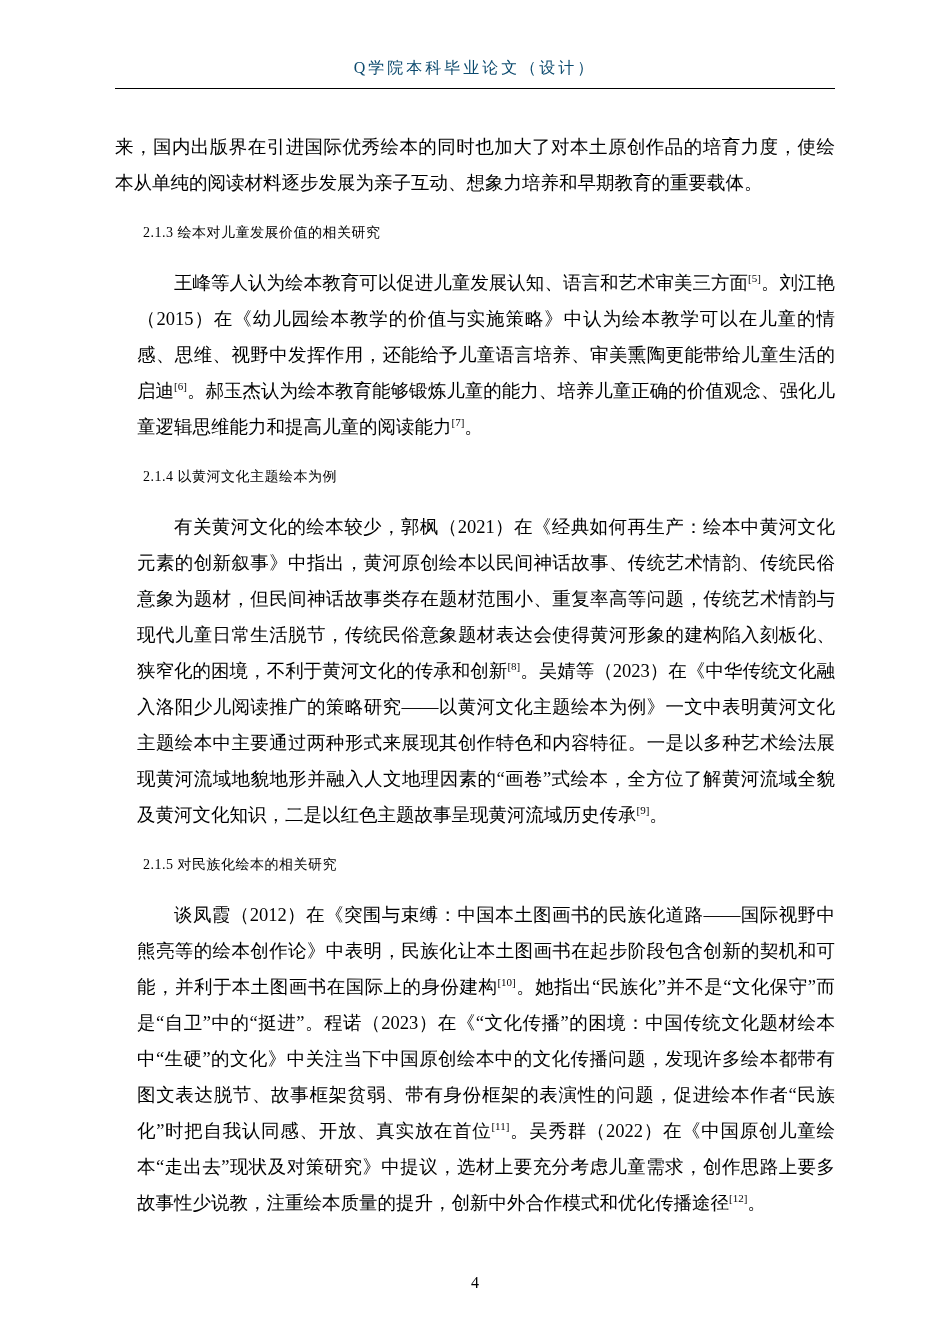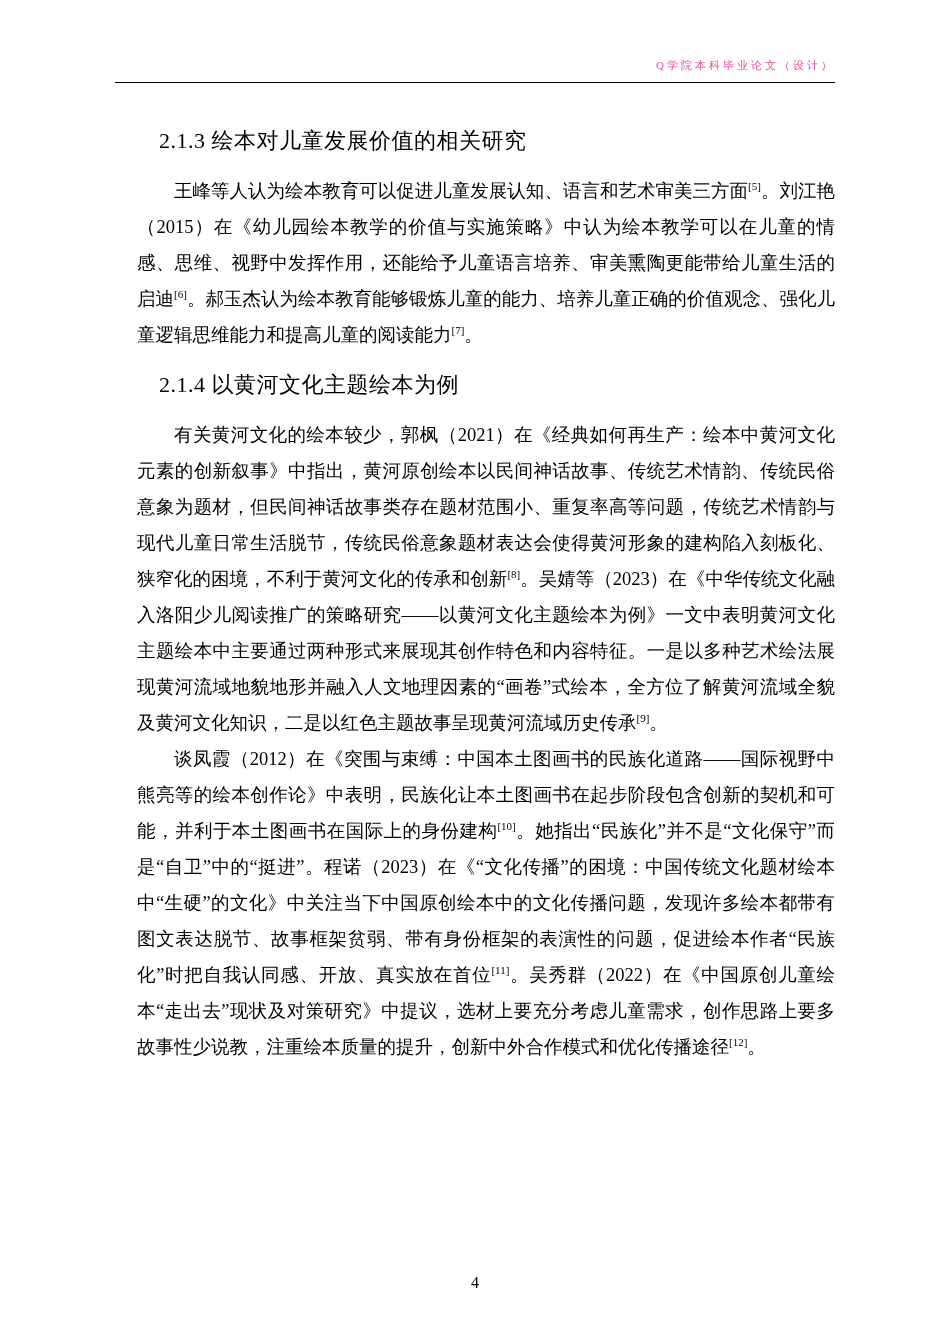--- a/index.html
+++ b/index.html
@@ -18,42 +18,41 @@
     box-sizing: border-box;
     padding: 58px 115px 0 115px;
     overflow: hidden;
   }
   .page-header {
     text-align: center;
     border-bottom: 1.5px solid #000000;
     padding-bottom: 9px;
   }
   .header-text {
-    font-size: 11px;
+    font-size: 16px;
     letter-spacing: 3px;
-    color: #ec4899;
-    text-align: right;
+    color: #0c4a6e;
   }
   .document-body {
     margin-top: 40px;
     font-size: 18.5px;
     line-height: 36px;
     text-align: justify;
   }
   .para {
     margin: 0;
     text-indent: 0;
   }
   .para.indent {
     text-indent: 2em;
     margin-left: 22px;
   }
   .heading {
     margin: 14px 0 14px 0;
-    font-size: 22px;
+    font-size: 14px;
     font-weight: normal;
     text-indent: 2em;
     letter-spacing: 0.5px;
   }
   sup.cite {
     font-size: 11px;
     line-height: 0;
     vertical-align: super;
   }
   .page-footer {
@@ -67,23 +66,25 @@
 </style>
 </head>
 <body>
 
 <div class="page">
   <header class="page-header">
     <div class="header-text">Q学院本科毕业论文（设计）</div>
   </header>
 
   <main class="document-body">
+      <p class="para"><span>来，国内出版界在引进国际优秀绘本的同时也加大了对本土原创作品的培育力度，使绘本从单纯的阅读材料逐步发展为亲子互动、想象力培养和早期教育的重要载体。</span></p>
       <h3 class="heading">2.1.3 绘本对儿童发展价值的相关研究</h3>
       <p class="para indent"><span>王峰等人认为绘本教育可以促进儿童发展认知、语言和艺术审美三方面</span><sup class="cite">[5]</sup><span>。刘江艳（2015）在《幼儿园绘本教学的价值与实施策略》中认为绘本教学可以在儿童的情感、思维、视野中发挥作用，还能给予儿童语言培养、审美熏陶更能带给儿童生活的启迪</span><sup class="cite">[6]</sup><span>。郝玉杰认为绘本教育能够锻炼儿童的能力、培养儿童正确的价值观念、强化儿童逻辑思维能力和提高儿童的阅读能力</span><sup class="cite">[7]</sup><span>。</span></p>
       <h3 class="heading">2.1.4 以黄河文化主题绘本为例</h3>
       <p class="para indent"><span>有关黄河文化的绘本较少，郭枫（2021）在《经典如何再生产：绘本中黄河文化元素的创新叙事》中指出，黄河原创绘本以民间神话故事、传统艺术情韵、传统民俗意象为题材，但民间神话故事类存在题材范围小、重复率高等问题，传统艺术情韵与现代儿童日常生活脱节，传统民俗意象题材表达会使得黄河形象的建构陷入刻板化、狭窄化的困境，不利于黄河文化的传承和创新</span><sup class="cite">[8]</sup><span>。吴婧等（2023）在《中华传统文化融入洛阳少儿阅读推广的策略研究——以黄河文化主题绘本为例》一文中表明黄河文化主题绘本中主要通过两种形式来展现其创作特色和内容特征。一是以多种艺术绘法展现黄河流域地貌地形并融入人文地理因素的“画卷”式绘本，全方位了解黄河流域全貌及黄河文化知识，二是以红色主题故事呈现黄河流域历史传承</span><sup class="cite">[9]</sup><span>。</span></p>
+      <h3 class="heading">2.1.5 对民族化绘本的相关研究</h3>
       <p class="para indent"><span>谈凤霞（2012）在《突围与束缚：中国本土图画书的民族化道路——国际视野中熊亮等的绘本创作论》中表明，民族化让本土图画书在起步阶段包含创新的契机和可能，并利于本土图画书在国际上的身份建构</span><sup class="cite">[10]</sup><span>。她指出“民族化”并不是“文化保守”而是“自卫”中的“挺进”。程诺（2023）在《“文化传播”的困境：中国传统文化题材绘本中“生硬”的文化》中关注当下中国原创绘本中的文化传播问题，发现许多绘本都带有图文表达脱节、故事框架贫弱、带有身份框架的表演性的问题，促进绘本作者“民族化”时把自我认同感、开放、真实放在首位</span><sup class="cite">[11]</sup><span>。吴秀群（2022）在《中国原创儿童绘本“走出去”现状及对策研究》中提议，选材上要充分考虑儿童需求，创作思路上要多故事性少说教，注重绘本质量的提升，创新中外合作模式和优化传播途径</span><sup class="cite">[12]</sup><span>。</span></p>
     </main>
 
   <footer class="page-footer">
     <span>4</span>
   </footer>
 </div>
 
 </body></html>

